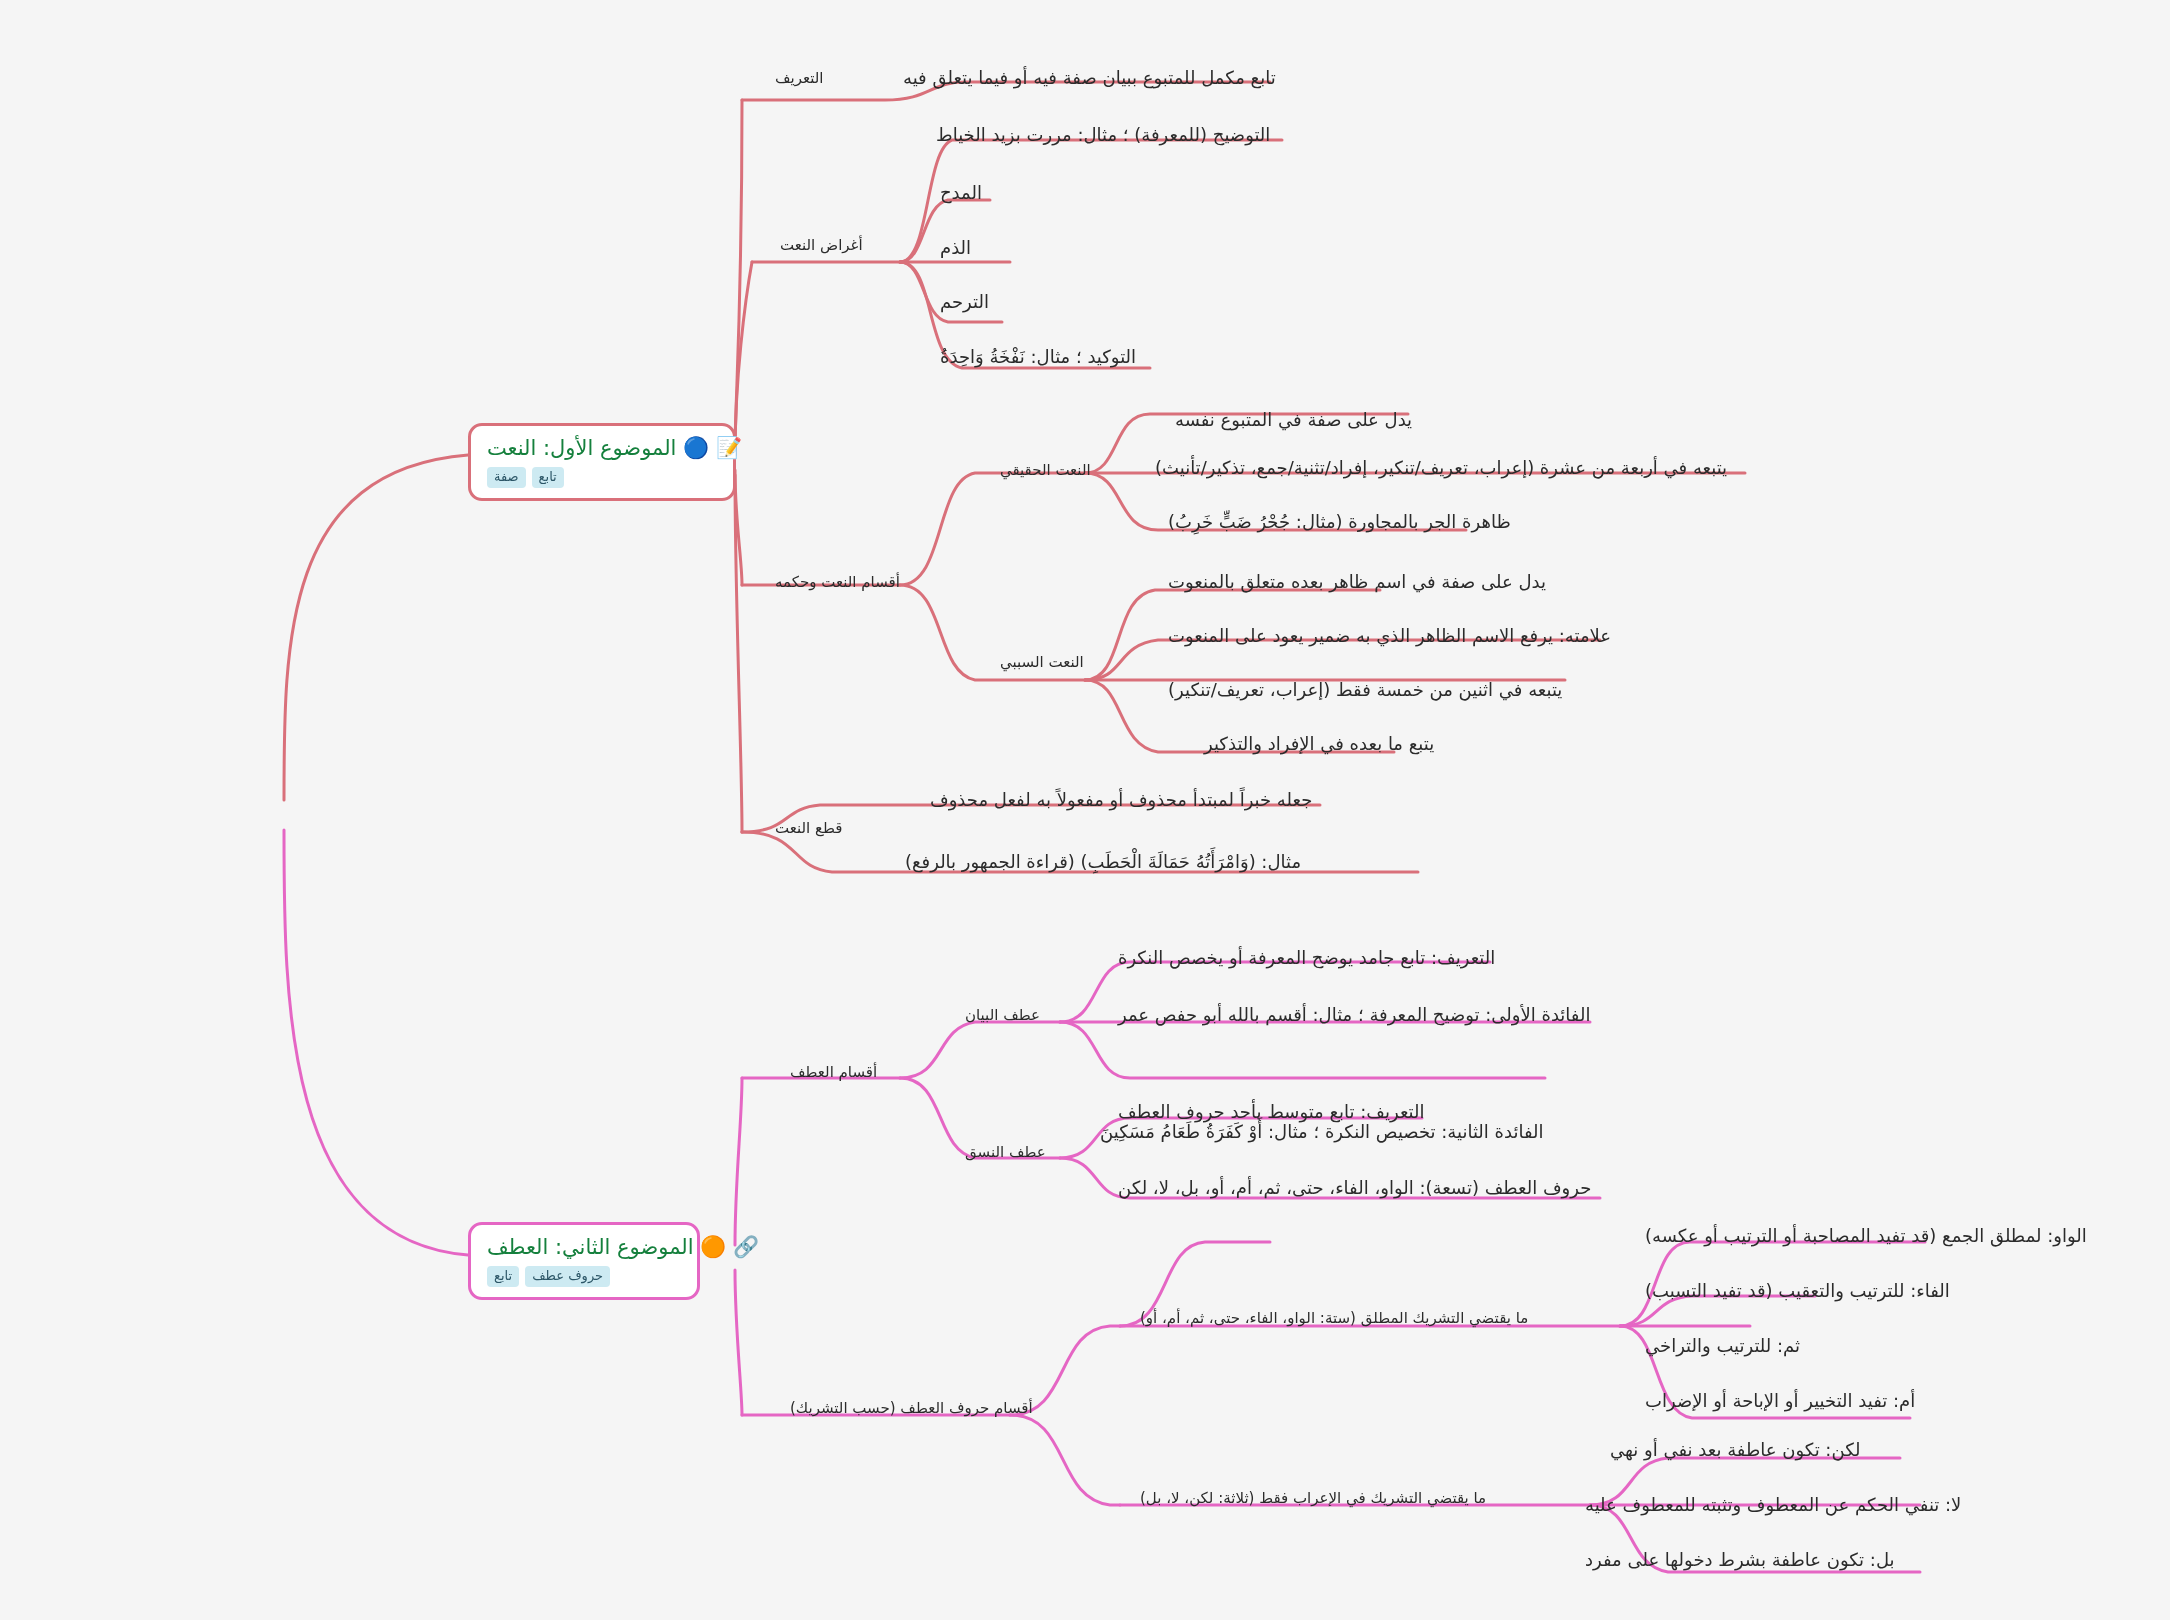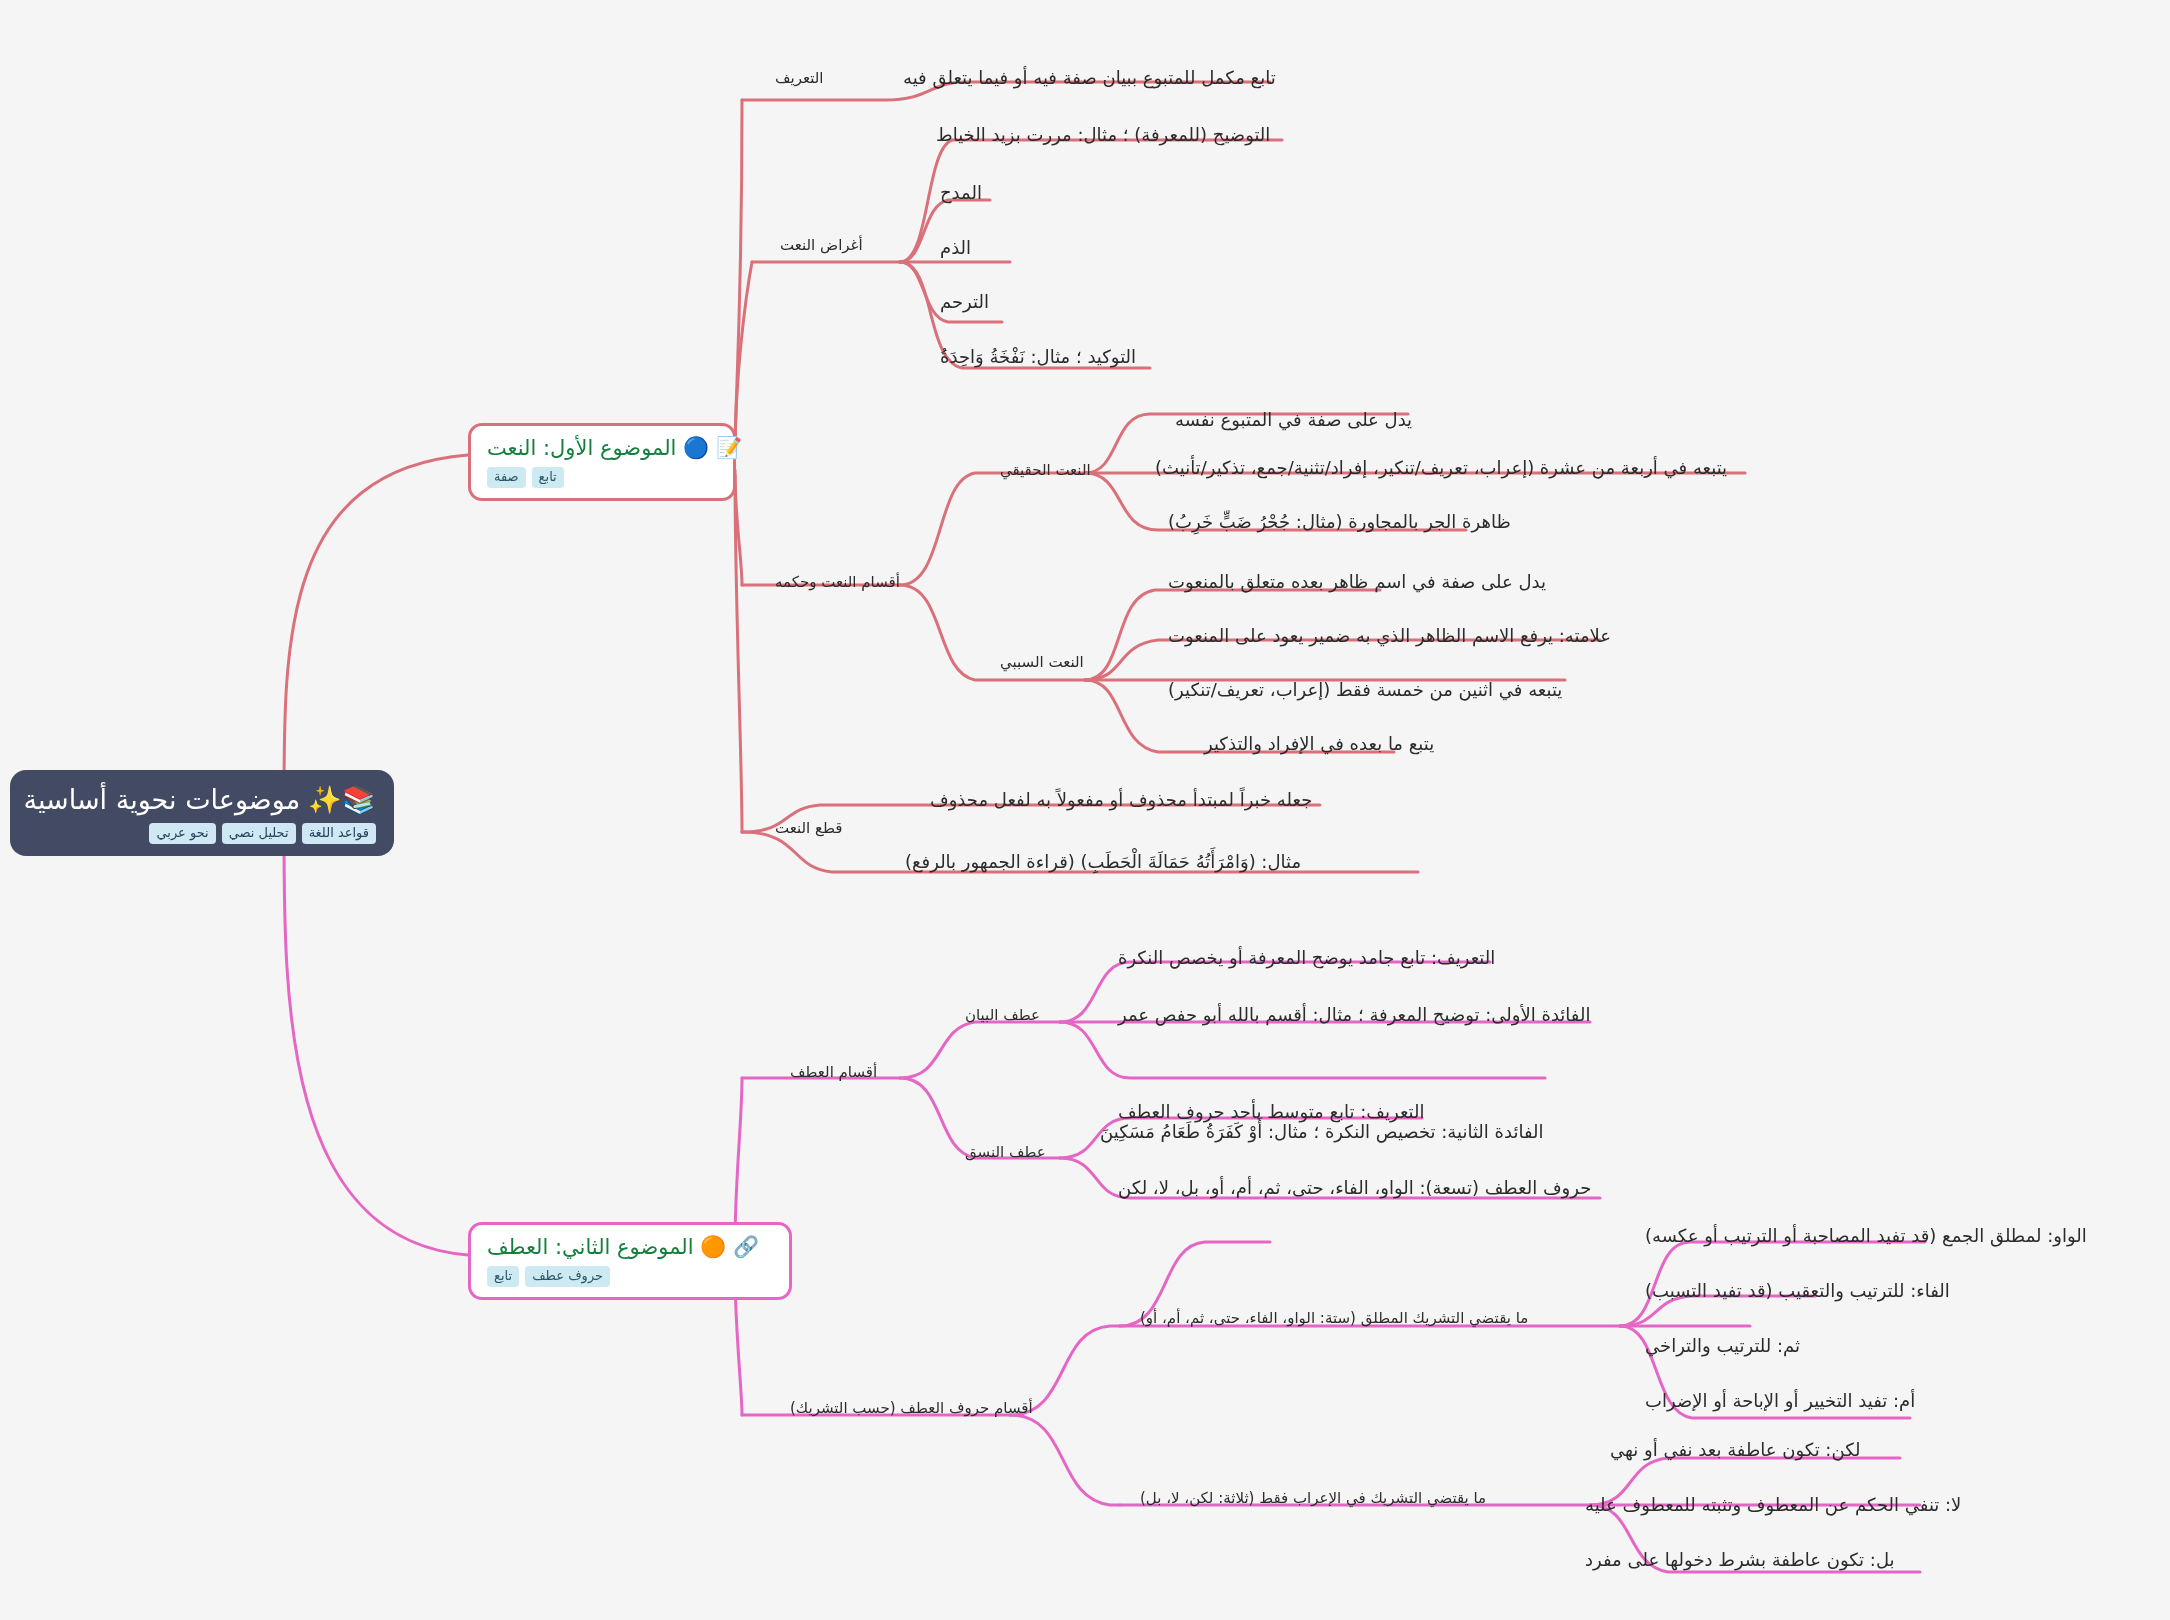--- a/index.html
+++ b/index.html
@@ -139,38 +139,30 @@
       <path d="M1120,1326 L1620,1326" stroke="#e566c4"></path>
 
       <path d="M1120,1505 L1590,1505" stroke="#e566c4"></path>
       <path d="M1590,1505 C1635,1505 1625,1462 1668,1458 L1900,1458" stroke="#e566c4"></path>
       <path d="M1590,1505 L1920,1505" stroke="#e566c4"></path>
       <path d="M1590,1505 C1635,1505 1625,1565 1668,1572 L1920,1572" stroke="#e566c4"></path>
 
     </g>
   </svg>
 
-  <div class="root-node" style="left:10px;top:770px;width:384px;">
-    <div class="root-title">📚✨ موضوعات نحوية أساسية</div>
-    <div class="tagrow">
-      <span class="tag">قواعد اللغة</span>
-      <span class="tag">تحليل نصي</span>
-      <span class="tag">نحو عربي</span>
-    </div>
-  </div>
 
   <div class="topic-node red" style="left:468px;top:423px;width:268px;">
     <div class="topic-title">📝 🔵 الموضوع الأول: النعت</div>
     <div class="tagrow">
       <span class="tag">تابع</span>
       <span class="tag">صفة</span>
     </div>
   </div>
 
-  <div class="topic-node pink" style="left:468px;top:1222px;width:324px;">
+  <div class="topic-node pink" style="left:468px;top:1222px;width:232px;">
     <div class="topic-title">🔗 🟠 الموضوع الثاني: العطف</div>
     <div class="tagrow">
       <span class="tag">حروف عطف</span>
       <span class="tag">تابع</span>
     </div>
   </div>
 
   <div class="label branch" style="left:775px;top:78px;">التعريف</div>
   <div class="label leaf" style="left:903px;top:78px;">تابع مكمل للمتبوع ببيان صفة فيه أو فيما يتعلق فيه</div>
 

